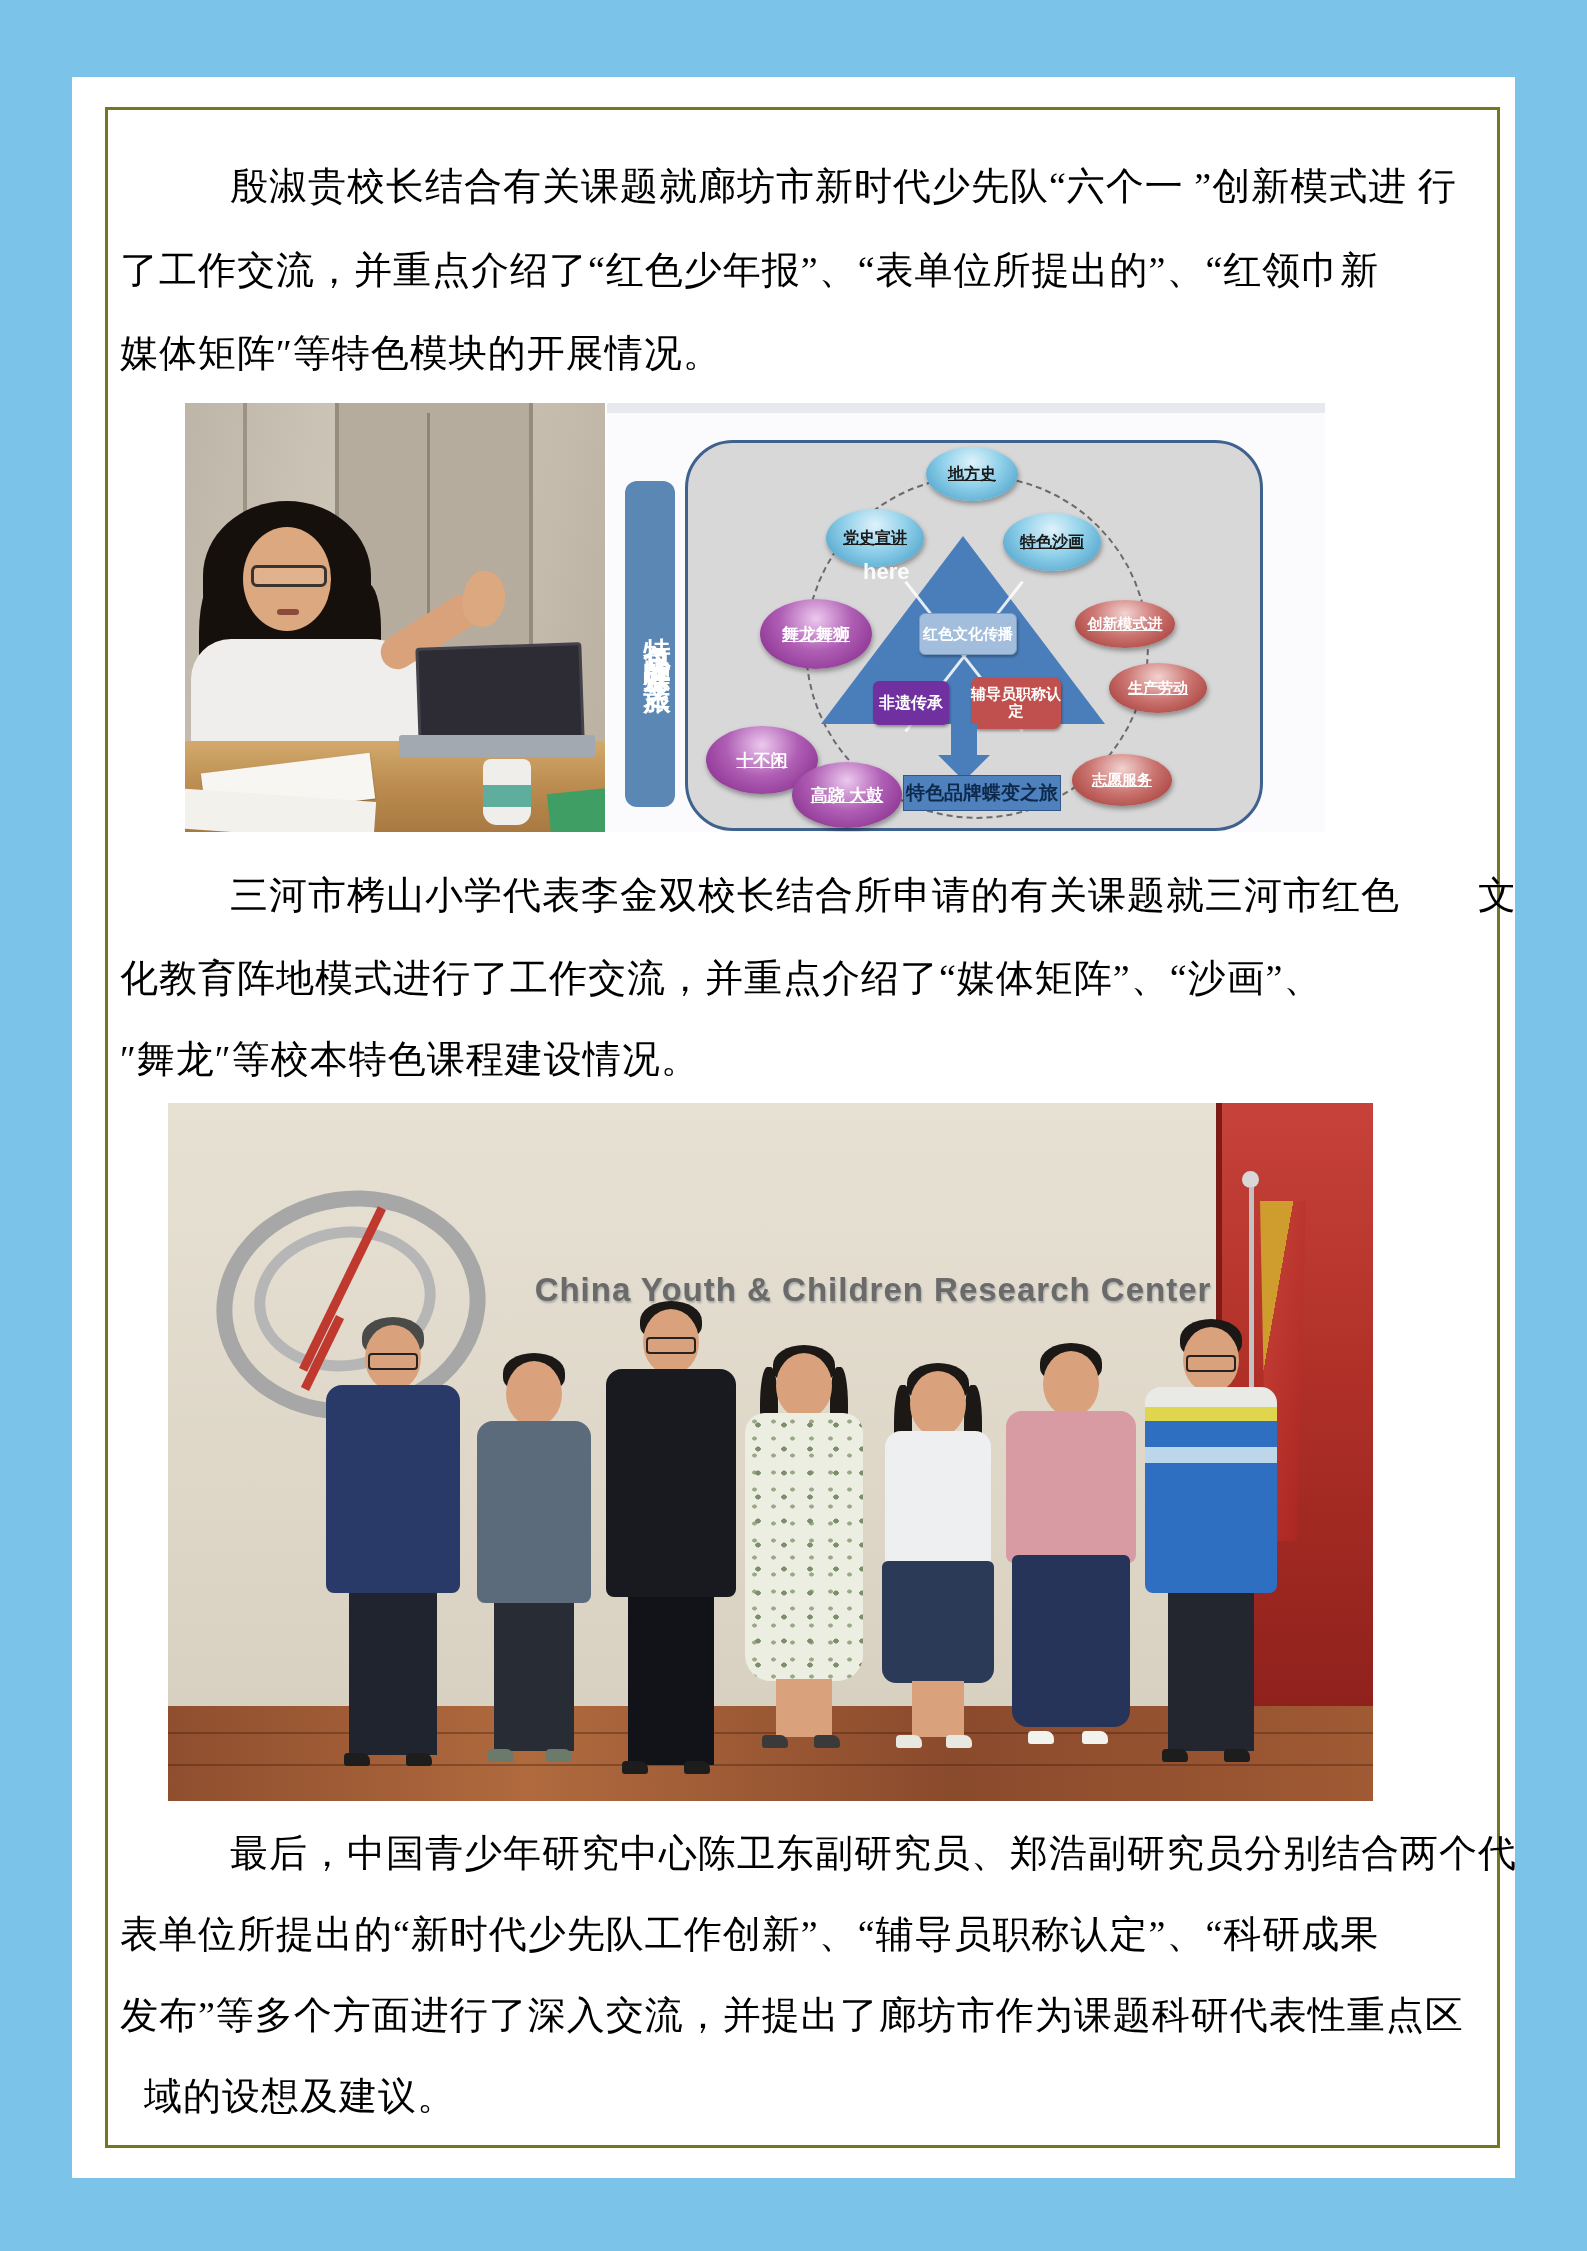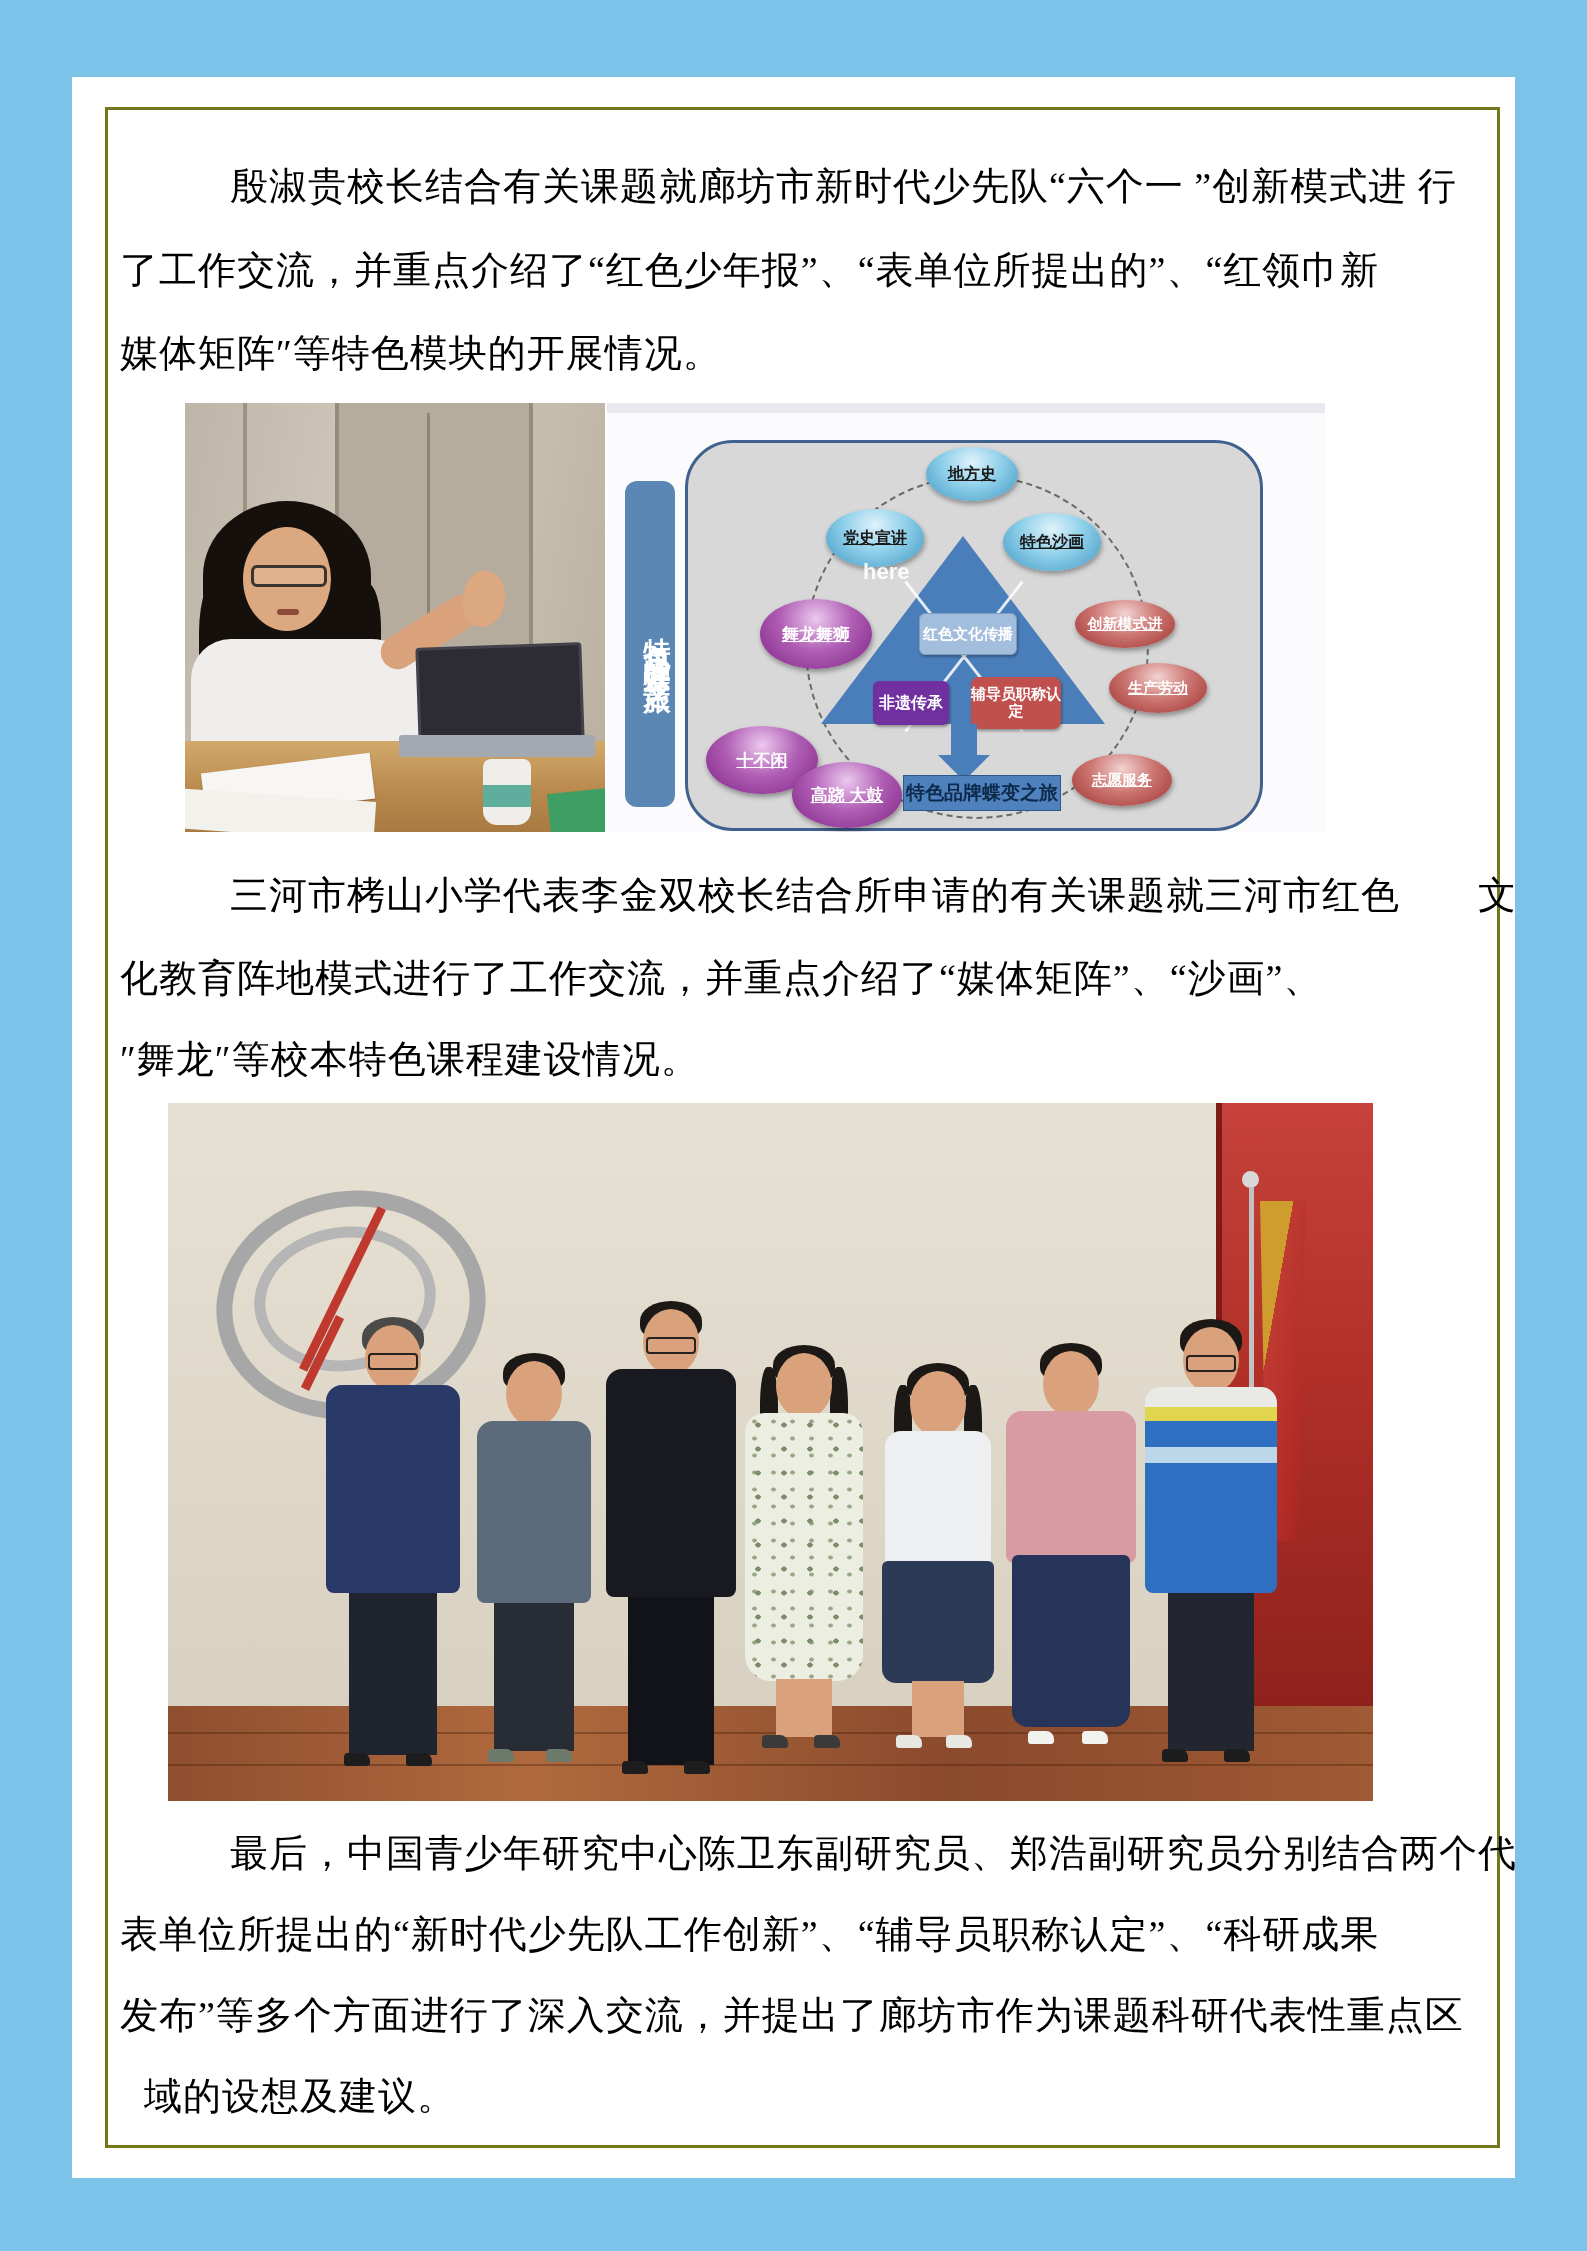--- a/index.html
+++ b/index.html
@@ -266,20 +266,21 @@
 
 <div class="tl indent" style="top:872px;">三河市栲山小学代表李金双校长结合所申请的有关课题就三河市红色　　文</div>
 <div class="tl" style="top:955px;">化教育阵地模式进行了工作交流，并重点介绍了“媒体矩阵”、“沙画”、</div>
 <div class="tl" style="top:1036px;">″舞龙″等校本特色课程建设情况。</div>
 
 <div class="fig2">
   <div class="f2-logo-ring1"></div>
   <div class="f2-logo-ring2"></div>
   <div class="f2-logo-slash"></div>
   <div class="f2-logo-slash2"></div>
+  <div class="f2-sign-en">China Youth &amp; Children Research Center</div>
 
   <div class="f2-pillar"></div>
   <div class="f2-pillarseam"></div>
   <div class="f2-poleball"></div>
   <div class="f2-pole"></div>
   <div class="f2-flag"></div>
 
   <div class="f2-floor">
     <div class="f2-floorline" style="top:26px;"></div>
     <div class="f2-floorline" style="top:58px;"></div>

